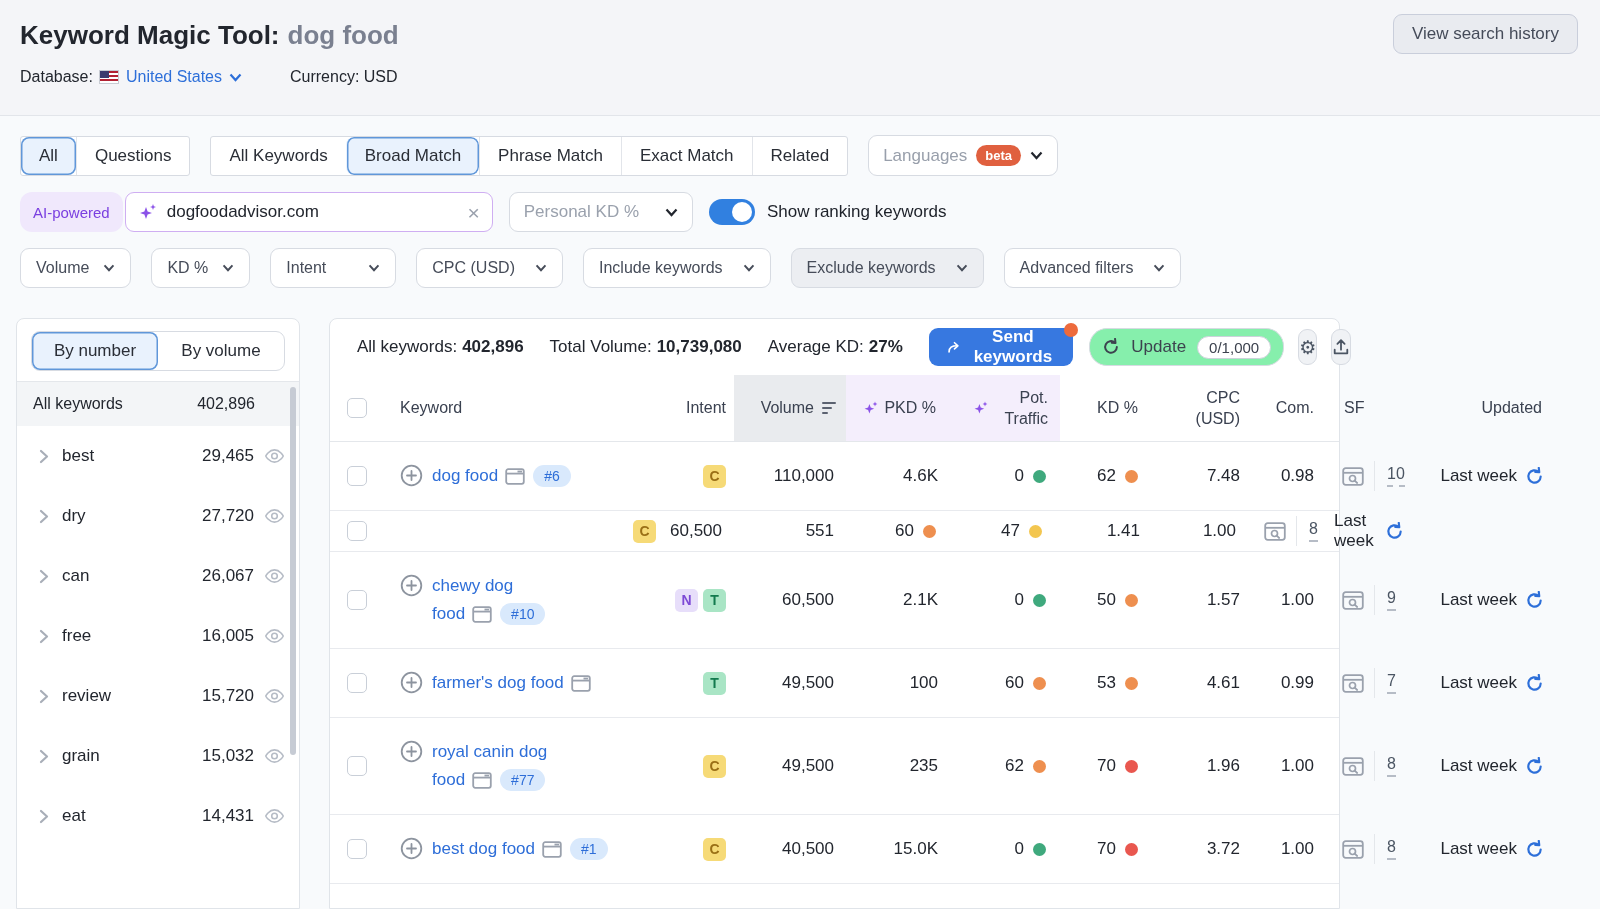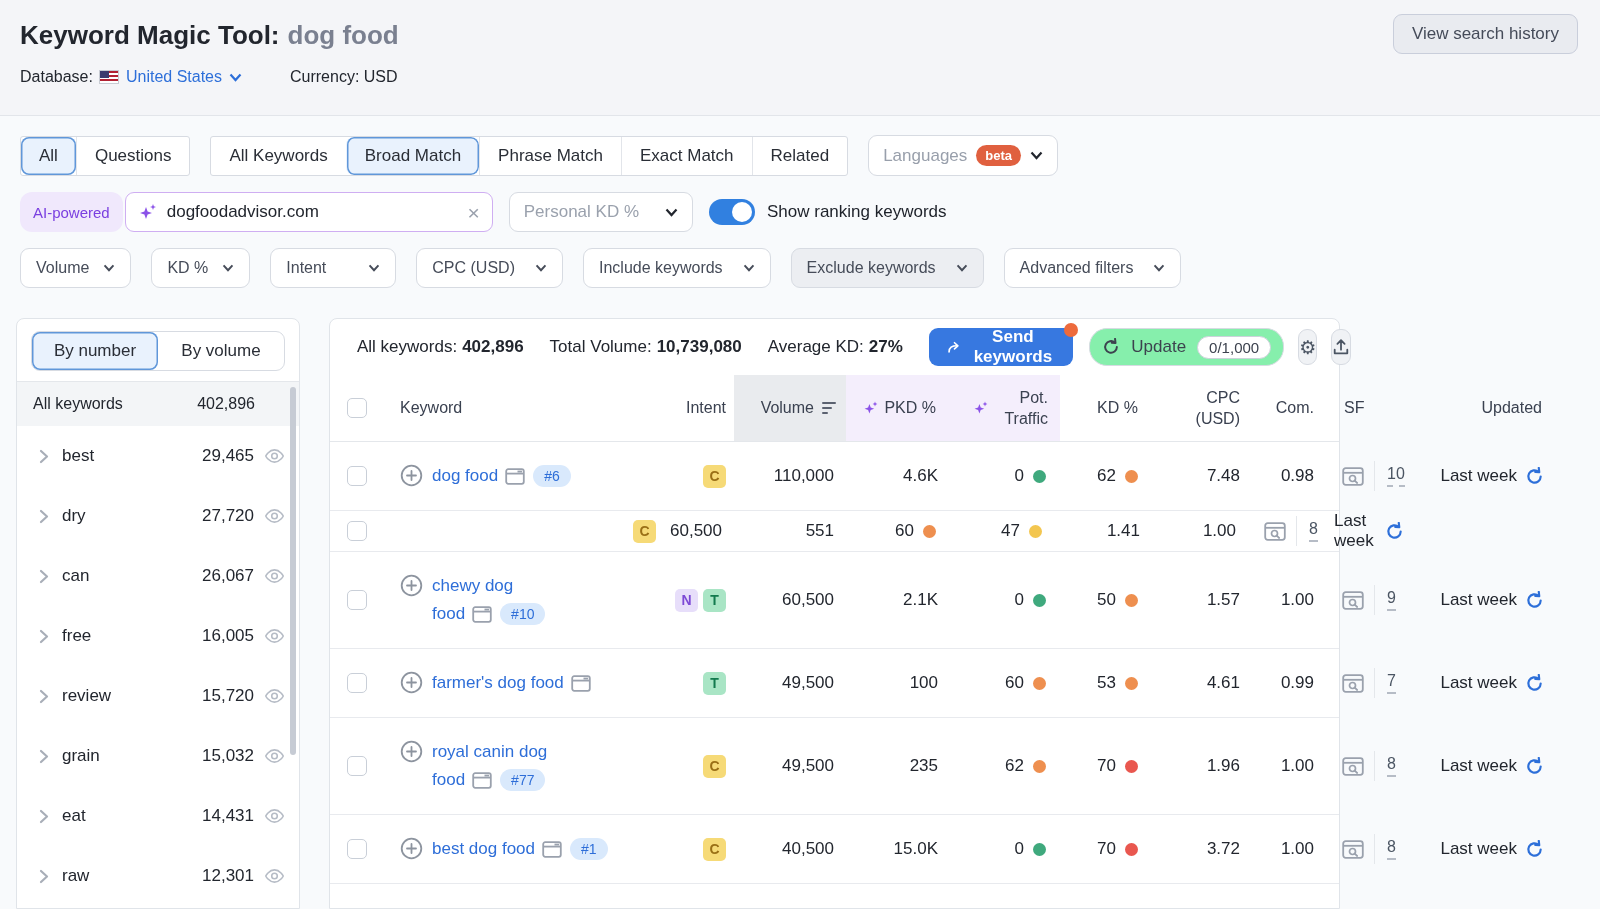--- a/index.html
+++ b/index.html
@@ -359,35 +359,20 @@
     <span>eat</span>
     <span class="cnt">14,431</span>
     <span class="eye">
       <svg class="ic" width="21" height="16" viewBox="0 0 24 18">
             <path d="M12 2 C5.5 2 2 9 2 9 C2 9 5.5 16 12 16 C18.5 16 22 9 22 9 C22 9 18.5 2 12 2 Z" fill="none" stroke="#b6bcc6" stroke-width="1.8"></path>
             <circle cx="12" cy="9" r="3.2" fill="none" stroke="#b6bcc6" stroke-width="1.8"></circle>
           </svg>
     </span>
   </div>
 
-  <div class="group-row">
-    <span class="chev">
-      <svg class="ic" width="10" height="15" viewBox="0 0 10 15">
-            <path d="M2 2 L8 7.5 L2 13" fill="none" stroke="#a8aeb8" stroke-width="2.2" stroke-linecap="round" stroke-linejoin="round"></path>
-          </svg>
-    </span>
-    <span>raw</span>
-    <span class="cnt">12,301</span>
-    <span class="eye">
-      <svg class="ic" width="21" height="16" viewBox="0 0 24 18">
-            <path d="M12 2 C5.5 2 2 9 2 9 C2 9 5.5 16 12 16 C18.5 16 22 9 22 9 C22 9 18.5 2 12 2 Z" fill="none" stroke="#b6bcc6" stroke-width="1.8"></path>
-            <circle cx="12" cy="9" r="3.2" fill="none" stroke="#b6bcc6" stroke-width="1.8"></circle>
-          </svg>
-    </span>
-  </div>
 </div>
   <div class="side-scroll"></div>
 </div>
 
 <div class="panel table-panel">
   <div class="toolbar">
     <span class="stat"><span>All keywords:</span><b>402,896</b></span>
     <span class="stat"><span>Total Volume:</span><b>10,739,080</b></span>
     <span class="stat"><span>Average KD:</span><b>27%</b></span>
     <button class="send-btn">

